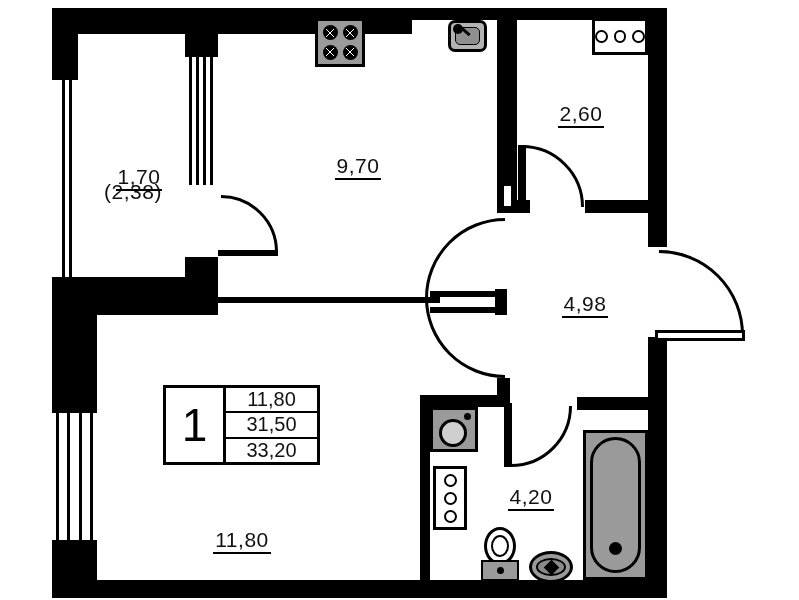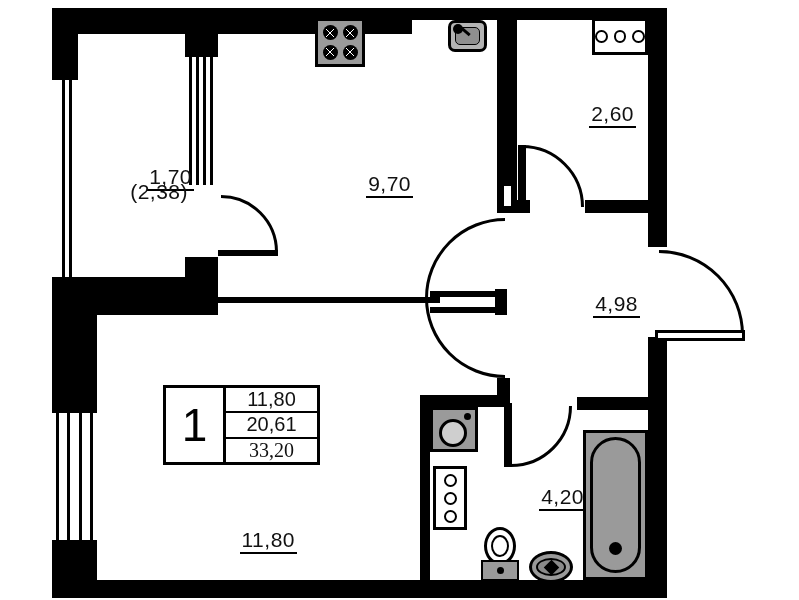--- a/index.html
+++ b/index.html
@@ -8,21 +8,21 @@
   .wall{position:absolute;background:#000;}
   .wline{position:absolute;background:#000;}
   .notch{position:absolute;background:#fff;}
   .arc{position:absolute;border:3px solid #000;border-radius:50%;box-sizing:border-box;background:transparent;}
   .arc.q-tr{clip-path:inset(-4px -4px 50% 50%);}
   .arc.q-br{clip-path:inset(50% -4px -4px 50%);}
   .arc.half-l{clip-path:inset(-4px 50% -4px -4px);}
   .leaf{position:absolute;background:#000;}
   .leaf-double{position:absolute;background:#000;}
   .leaf-double .inner{position:absolute;left:3px;right:3px;top:3px;bottom:3px;background:#fff;}
-  .rlabel{position:absolute;width:110px;text-align:right;font-size:21px;color:#111;letter-spacing:0.5px;}
+  .rlabel{position:absolute;width:110px;text-align:center;font-size:21px;color:#111;letter-spacing:0.5px;}
   .rlabel .u{border-bottom:2px solid #000;padding:0 2px 1px 2px;}
   
   .fix{position:absolute;box-sizing:border-box;}
   .stove{background:#9a9a9a;border:3px solid #000;display:grid;grid-template-columns:1fr 1fr;place-items:center;padding:2px;}
   .burner{width:15px;height:15px;border-radius:50%;
      background-color:#000;
      background-image:linear-gradient(45deg,transparent 44%,#fff 44%,#fff 56%,transparent 56%),
                       linear-gradient(-45deg,transparent 44%,#fff 44%,#fff 56%,transparent 56%);
      background-size:8px 8px;background-position:center;background-repeat:no-repeat;}
   .ksink{background:#b3b3b3;border:3px solid #000;border-radius:7px;}
@@ -44,21 +44,21 @@
   .rsink .dia{position:absolute;left:50%;top:50%;width:11px;height:11px;margin:-5.5px;background:#000;transform:rotate(45deg);}
   .tub{background:#9a9a9a;border:3px solid #000;}
   .tub .in{position:absolute;left:4px;top:4px;right:4px;bottom:4px;border:3px solid #000;border-radius:26px;}
   .tub .drain{position:absolute;left:50%;bottom:22px;width:13px;height:13px;margin-left:-6.5px;background:#000;border-radius:50%;}
   
   .stamp{position:absolute;left:163px;top:385px;width:157px;height:80px;border:3px solid #000;box-sizing:border-box;background:#fff;}
   .stamp .cell1{position:absolute;left:0;top:0;width:60px;height:100%;border-right:3px solid #000;box-sizing:border-box;
      display:flex;align-items:center;justify-content:center;font-size:46px;color:#000;}
   .stamp .rows{position:absolute;left:60px;right:0;top:0;bottom:0;display:flex;flex-direction:column;}
   .stamp .rows div{flex:1;display:flex;align-items:center;justify-content:center;font-size:20px;color:#111;border-bottom:2.5px solid #000;box-sizing:border-box;}
-  .stamp .rows div:last-child{border-bottom:none;font-family:Liberation Serif, serif;}
+  .stamp .rows div:last-child{border-bottom:none;}
 </style>
 </head>
 <body>
 
 <div id="plan">
 
   <div class="wall" style="left:52px;top:8px;width:26px;height:72px;"></div>
   <div class="wall" style="left:52px;top:8px;width:360px;height:26px;"></div>
   <div class="wall" style="left:410px;top:8px;width:257px;height:12px;"></div>
   <div class="wall" style="left:648px;top:8px;width:19px;height:239px;"></div>
@@ -160,38 +160,38 @@
     <span class="in"></span>
     <span class="drain"></span>
   </div>
 
   <div class="rlabel" style="left:84px;top:153px;margin-top:12px;">
     <span class="u">1,70</span>
   </div>
   <div class="rlabel" style="left:78px;top:180px;">
     <span>(2,38)</span>
   </div>
-  <div class="rlabel" style="left:303px;top:154px;margin-top:18px;">
+  <div class="rlabel" style="left:303px;top:154px;">
     <span class="u">9,70</span>
   </div>
   <div class="rlabel" style="left:526px;top:102px;">
     <span class="u">2,60</span>
   </div>
   <div class="rlabel" style="left:530px;top:292px;">
     <span class="u">4,98</span>
   </div>
   <div class="rlabel" style="left:476px;top:485px;">
     <span class="u">4,20</span>
   </div>
   <div class="rlabel" style="left:187px;top:528px;">
     <span class="u">11,80</span>
   </div>
 
   <div class="stamp">
     <div class="cell1">1</div>
     <div class="rows">
       <div>11,80</div>
-      <div>20,61</div>
+      <div>31,50</div>
       <div>33,20</div>
     </div>
   </div>
 
 </div>
 
 </body></html>

